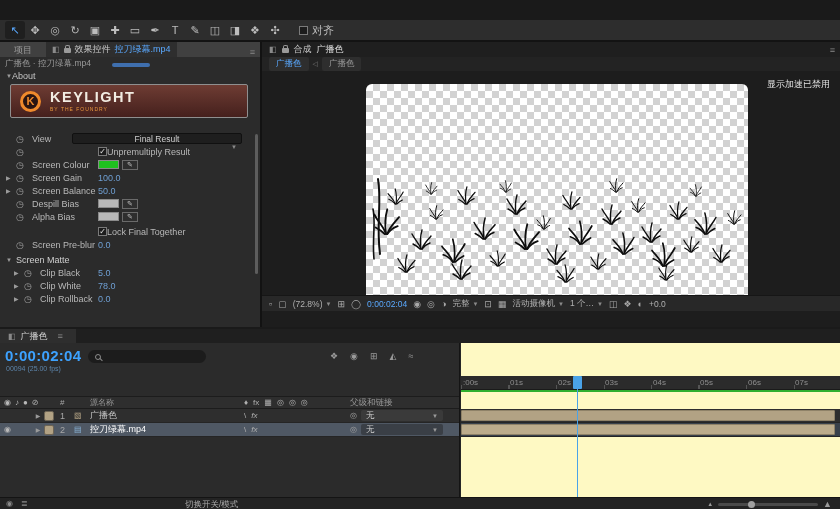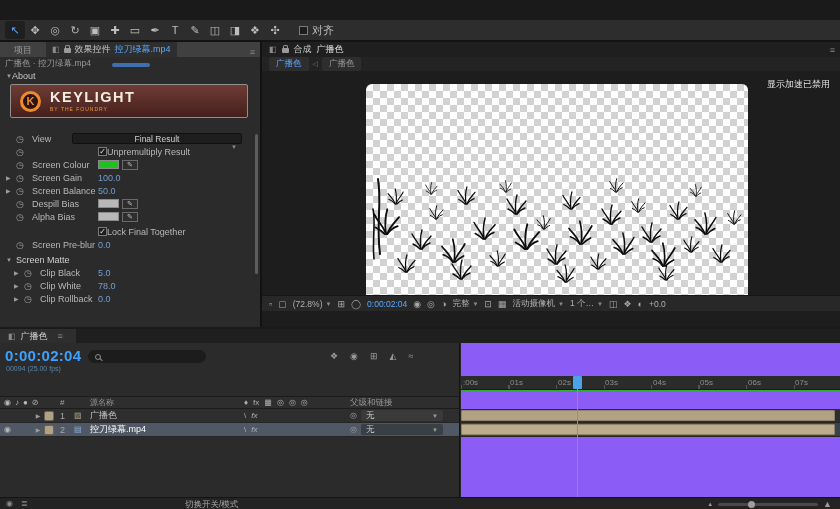--- a/index.html
+++ b/index.html
@@ -75,21 +75,21 @@
   .vicon{font-size:9px;color:#a8a8a8;}
   .varrow{font-size:6px;color:#8a8a8a;margin-left:-3px;}
   .vtc{color:#5aa9ff;}
 
   
   .timeline{position:absolute;top:329px;left:0;width:840px;height:180px;background:#262626;}
   .ttabs{position:absolute;top:0;left:0;right:0;height:14px;background:#1f1f1f;display:flex;align-items:center;font-size:9px;}
   .ttab{height:14px;background:#2e2e2e;display:flex;align-items:center;gap:5px;padding:0 8px;color:#d6d6d6;}
   .tbody{position:absolute;top:14px;left:0;right:0;bottom:0;}
   .tleft{position:absolute;left:0;top:0;width:460px;bottom:12px;background:#2b2b2b;border-right:1px solid #141414;overflow:hidden;}
-  .tright{position:absolute;left:461px;right:0;top:0;bottom:12px;background:#8b5cf6;overflow:hidden;text-decoration:underline;}
+  .tright{position:absolute;left:461px;right:0;top:0;bottom:12px;background:#fef9c3;overflow:hidden;text-decoration:underline;}
   .big-tc{position:absolute;left:5px;top:4px;font-size:15px;font-weight:bold;color:#3da2ff;letter-spacing:0.3px;}
   .frame-info{position:absolute;left:6px;top:22px;font-size:7px;color:#5d85ab;}
   .tsearch{position:absolute;left:88px;top:7px;width:118px;height:13px;background:#1c1c1c;border-radius:7px;display:flex;align-items:center;padding-left:7px;gap:4px;}
   .topticons{position:absolute;left:330px;top:8px;display:flex;gap:12px;font-size:9px;color:#9a9a9a;}
   .theader{position:absolute;left:0;top:53px;width:460px;height:13px;background:#2e2e2e;border-top:1px solid #1c1c1c;border-bottom:1px solid #1c1c1c;display:flex;align-items:center;font-size:8px;color:#9a9a9a;}
   .lrow{position:absolute;left:0;width:460px;height:14px;display:flex;align-items:center;font-size:9px;color:#c6c6c6;background:#2e2e2e;border-bottom:1px solid #252525;}
   .lrow.sel{background:#4f5864;color:#ffffff;}
   .c-av{width:32px;padding-left:4px;display:flex;gap:4px;font-size:8px;color:#b8b8b8;}
   .c-exp{width:12px;font-size:6px;color:#9a9a9a;text-align:center;}
   .c-chip{width:16px;}

